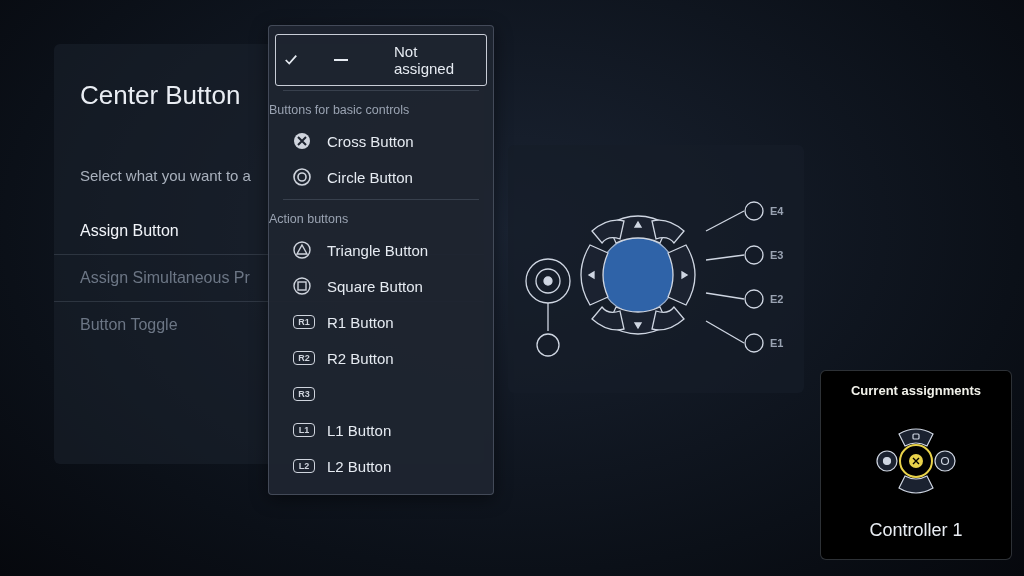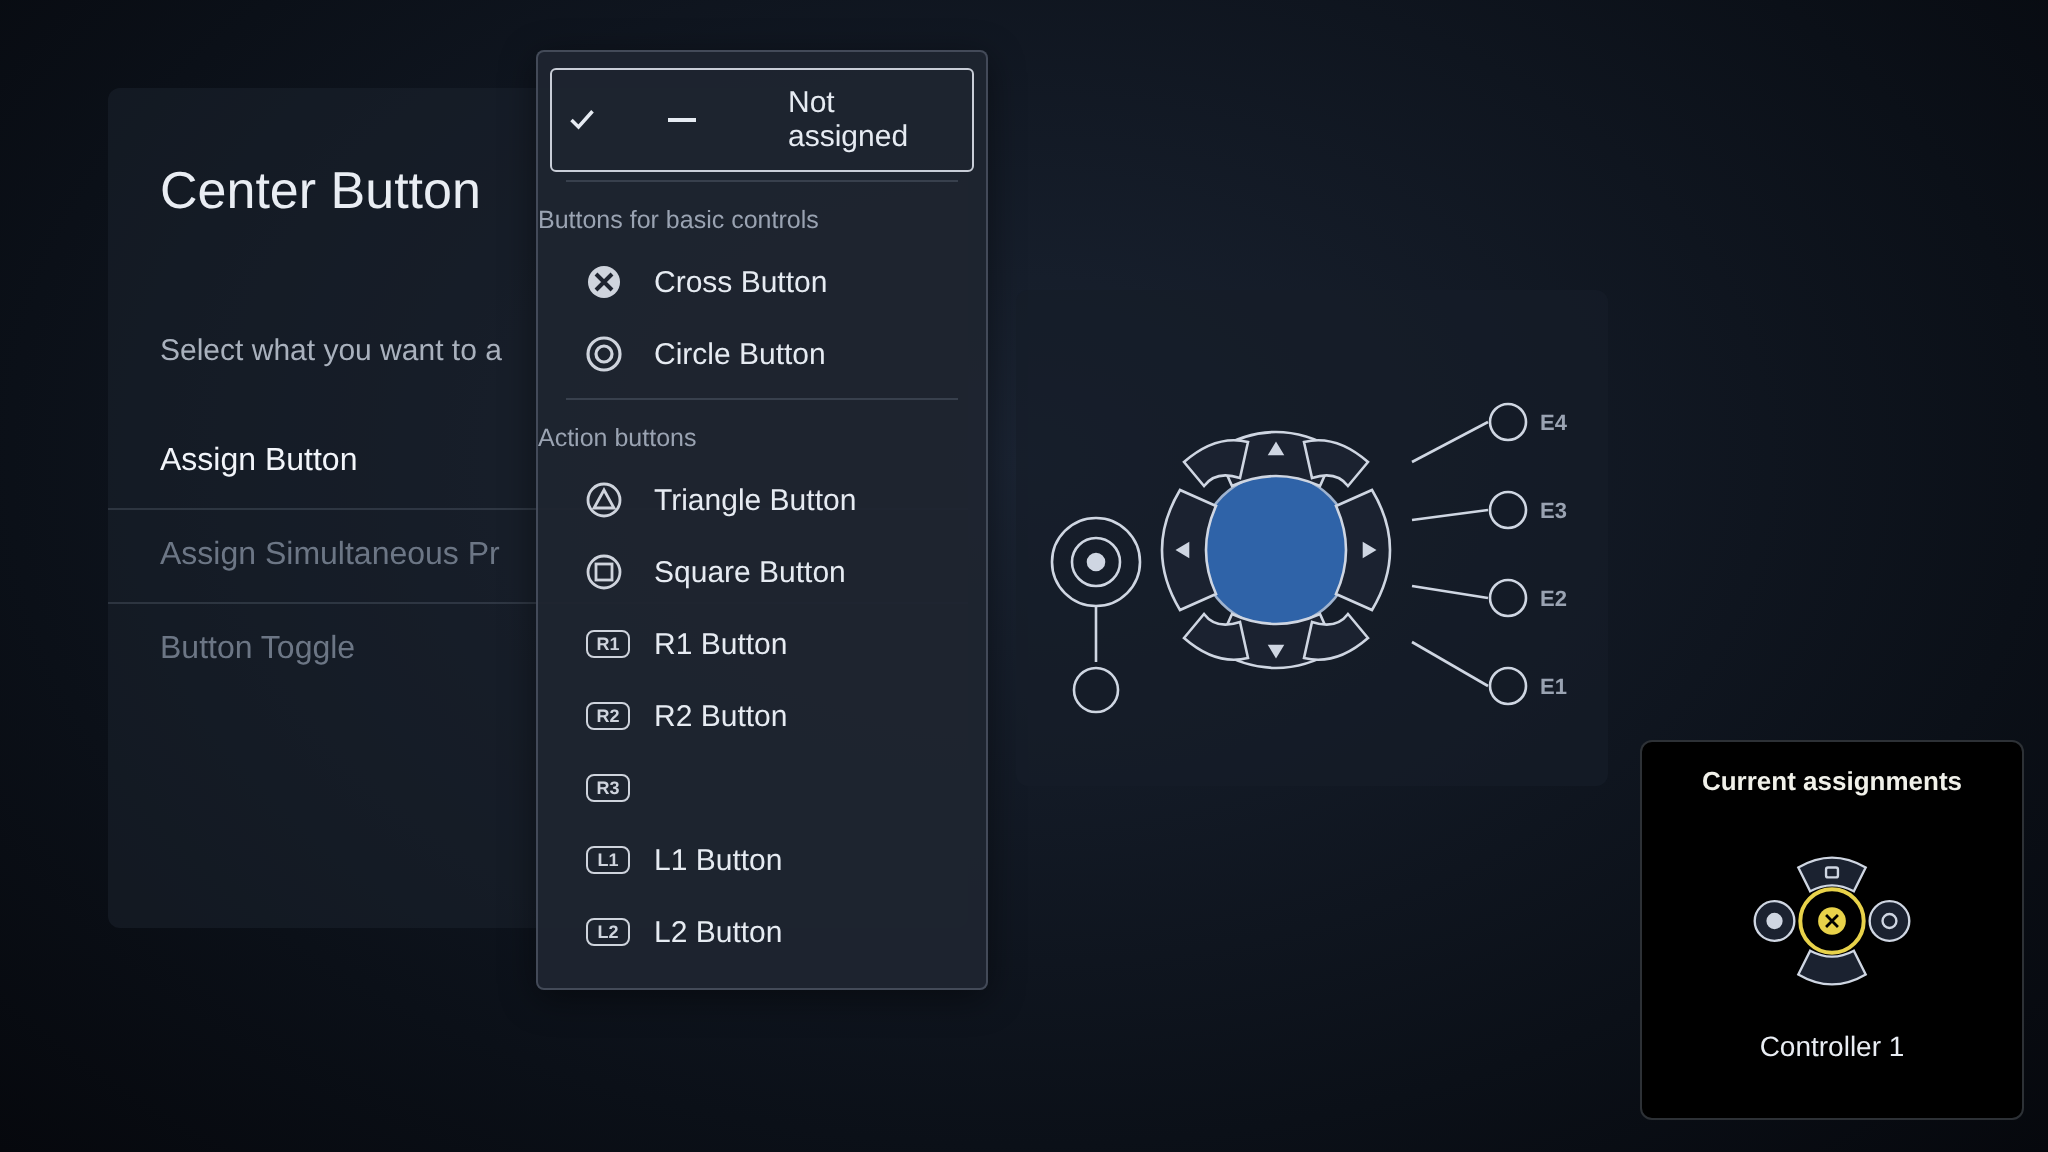--- a/index.html
+++ b/index.html
@@ -89,21 +89,21 @@
     position: absolute;
     right: 12px; top: 370px;
     width: 192px; height: 190px;
     background: #000;
     border: 1px solid rgba(130,140,155,0.35);
     border-radius: 6px;
     padding: 12px 8px 8px;
     display: flex; flex-direction: column; align-items: center;
   }
   .assign-title { font-size: 13px; font-weight: 600; color: #f1f1ea; margin-bottom: 8px; }
-  .assign-ctrl { font-size: 14px; color: #e9edf3; margin-top: auto; margin-bottom: 20px; }
+  .assign-ctrl { font-size: 18px; color: #e9edf3; margin-top: auto; margin-bottom: 10px; }
   .assign-card svg { width: 110px; height: 110px; }
 
   .dash-glyph { width:14px; height:2px; background:#e6ebf2; display:inline-block; }
 </style>
 </head>
 <body>
 
 <div class="left-panel">
   <div class="page-title">Center Button</div>
   <div class="sub-prompt">Select what you want to a</div>

